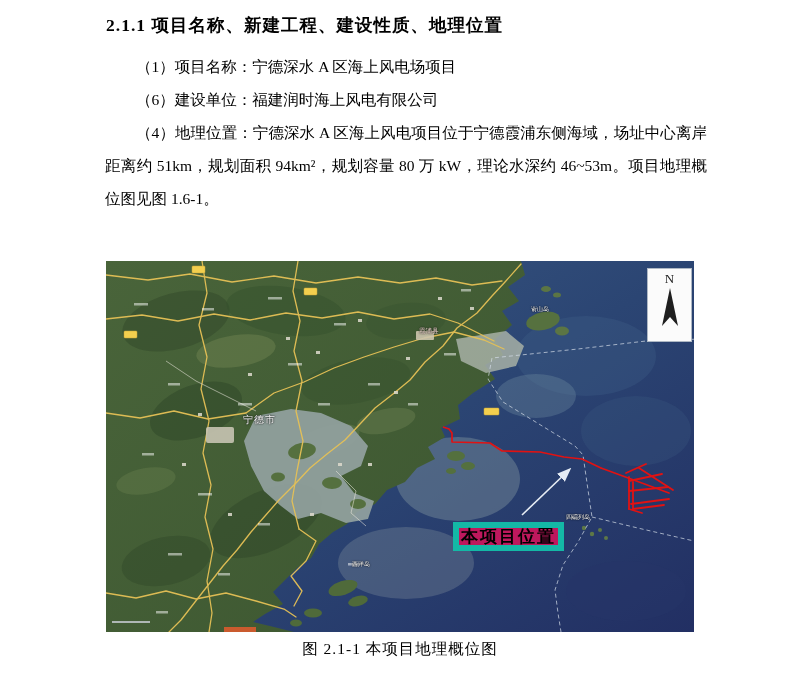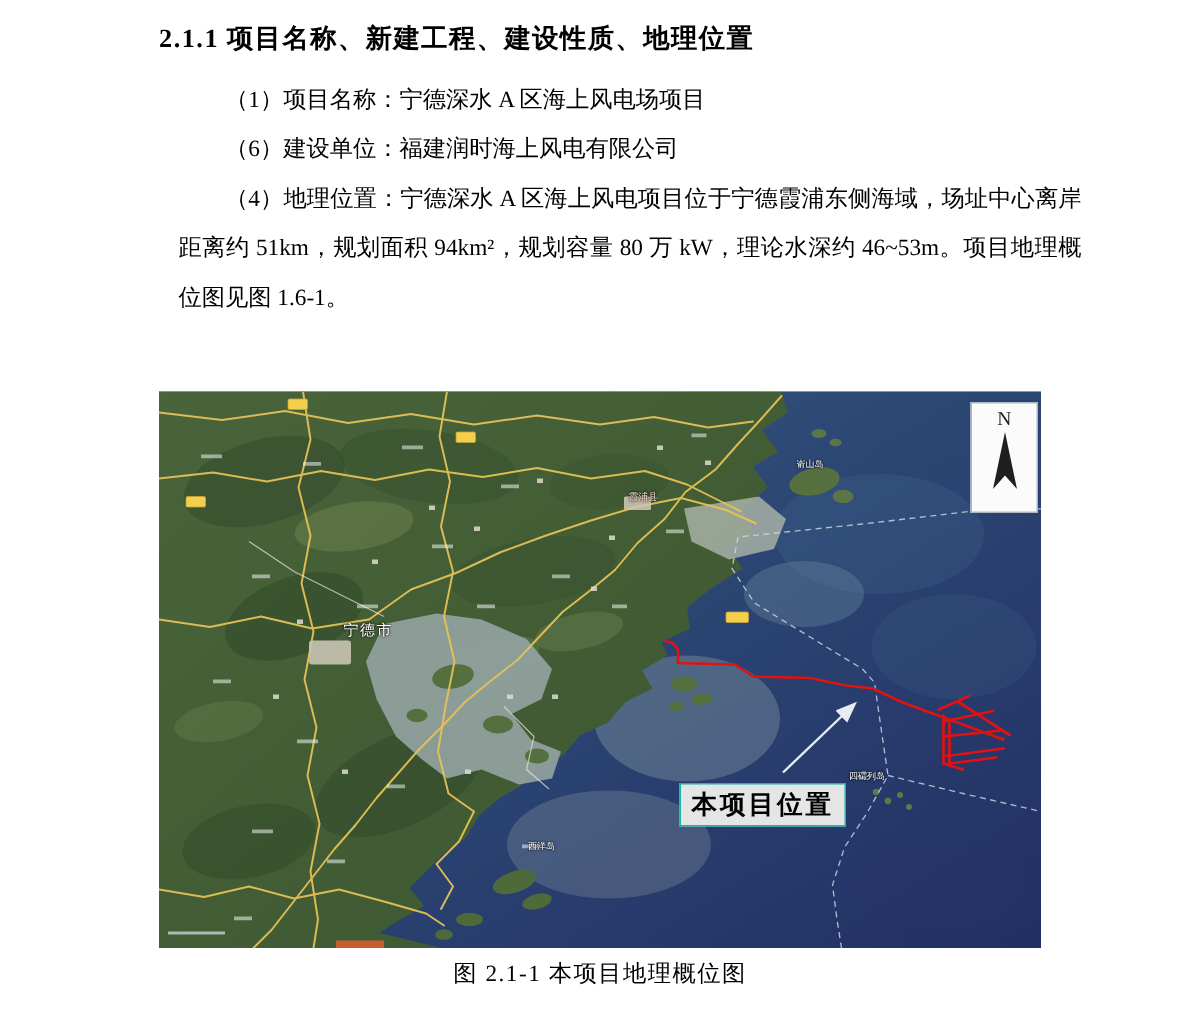--- a/index.html
+++ b/index.html
@@ -5,47 +5,47 @@
   html,body{margin:0;padding:0;}
   body{
     width:800px;height:679px;background:#ffffff;position:relative;overflow:hidden;
     font-family:"Liberation Serif","DejaVu Serif",serif;color:#000;
   }
   .heading{
     position:absolute;left:106px;top:13px;font-size:17.5px;font-weight:bold;
     letter-spacing:1px;white-space:nowrap;
   }
   .items{
-    position:absolute;left:105px;top:50px;width:602px;font-size:15.5px;line-height:33px;margin-left:14px;
+    position:absolute;left:105px;top:50px;width:602px;font-size:15.5px;line-height:33px;
   }
   .items p{margin:0;text-indent:2em;text-align:justify;}
   
   .map{
     position:absolute;left:106px;top:261px;width:588px;height:371px;overflow:hidden;
     background:#2b4573;
   }
   .map svg{display:block;}
   .map-label{
     position:absolute;color:#fff;font-family:"Liberation Sans","DejaVu Sans",sans-serif;
     text-shadow:0 0 2px rgba(0,0,0,.85),0 0 1px rgba(0,0,0,.9);white-space:nowrap;
   }
-  .lbl-city{left:103px;top:152px;font-size:10px;letter-spacing:1px;padding-left:20px;}
+  .lbl-city{left:117px;top:152px;font-size:10px;letter-spacing:1px;padding-left:20px;}
   .lbl-county{left:313px;top:66px;font-size:6.5px;color:#f4ddd2;}
   .lbl-yushan{left:425px;top:44px;font-size:6px;}
   .lbl-xiyang{left:246px;top:299px;font-size:6px;}
   .lbl-sishuang{left:460px;top:252px;font-size:6px;}
   .north-box{
     position:absolute;left:541px;top:7px;width:45px;height:74px;background:#fbfbfb;
     border:1px solid #aeb8c4;box-sizing:border-box;display:flex;flex-direction:column;
     align-items:center;padding-top:3px;
   }
   .north-n{font-size:13px;line-height:14px;color:#1c1c1c;}
   .callout{
-    position:absolute;left:347px;top:261px;width:111px;height:29px;background:#e5e5e5;
-    border:1px solid #14b8a6;box-sizing:border-box;display:flex;align-items:center;
+    position:absolute;left:347px;top:261px;width:111px;height:29px;background:#be185d;
+    border:6px solid #14b8a6;box-sizing:border-box;display:flex;align-items:center;
     justify-content:center;font-size:17px;font-weight:bold;letter-spacing:2px;color:#000;
   }
   .caption{
     position:absolute;left:106px;top:639px;width:588px;text-align:center;
     font-size:15.5px;font-weight:normal;letter-spacing:1px;
   }
 </style>
 </head>
 <body>
 

